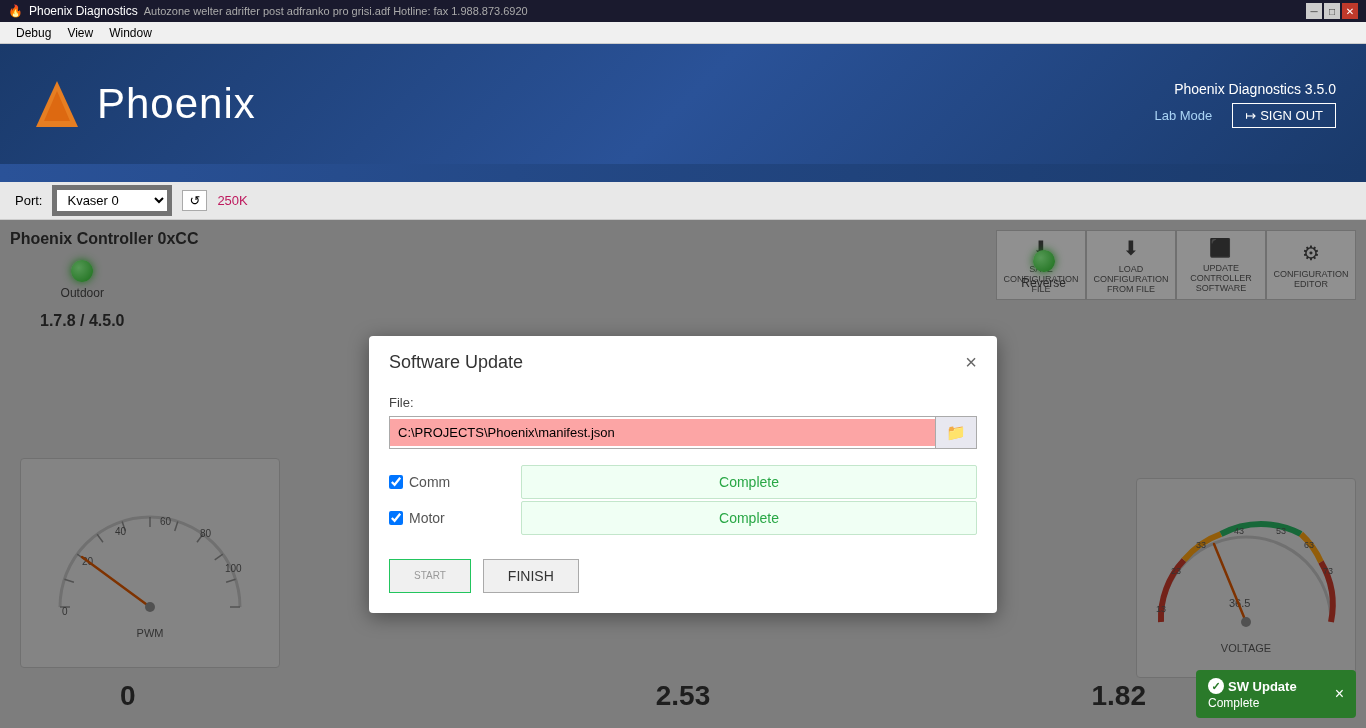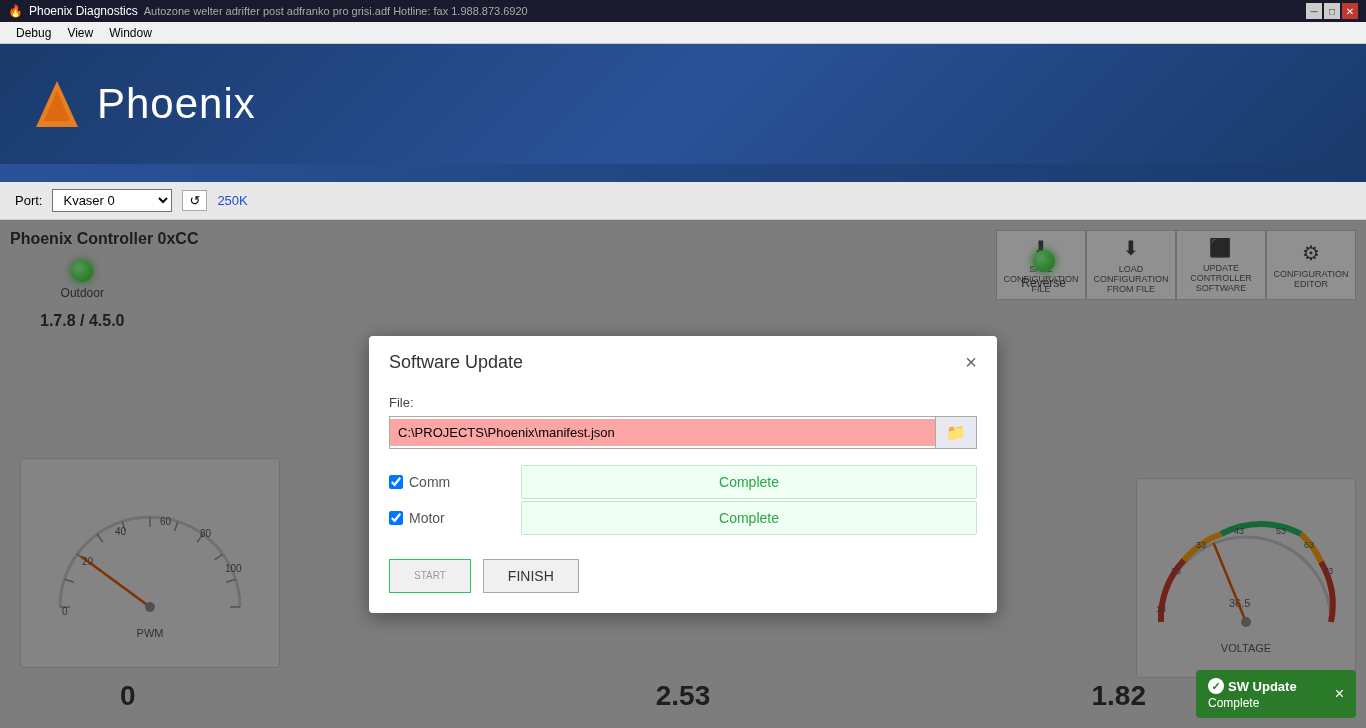--- a/index.html
+++ b/index.html
@@ -71,28 +71,28 @@
       height: 38px;
       display: flex;
       align-items: center;
       padding: 0 15px;
       gap: 10px;
       border-bottom: 1px solid #ccc;
       font-size: 13px;
     }
     .port-label { font-weight: 500; }
     .port-select {
-      border: 1px solid #737373; padding: 2px 6px; background: white;
+      border: 5px solid #737373; padding: 2px 6px; background: white;
       min-width: 120px; font-size: 13px;
     }
     .refresh-btn {
       border: 1px solid #aaa; background: white; padding: 2px 6px; cursor: pointer;
       font-size: 13px;
     }
-    .baud-rate { font-size: 13px; color: #1d4ed8; }
+    .baud-rate { font-size: 13px; color: #be185d; }
 
     
     .main-content {
       background: #d0d0d0;
       height: calc(728px - 22px - 22px - 120px - 18px - 38px);
       position: relative;
       overflow: hidden;
     }
     .controller-title {
       font-size: 16px; font-weight: bold; color: #333;
@@ -307,20 +307,30 @@
 
 <div class="app-header">
   <div class="logo-area">
     <div style="position:relative; width:55px; height:55px; display:flex; align-items:center; justify-content:center;">
       <svg width="55" height="55">
         <polygon points="27,4 6,50 48,50" fill="#e67e22"></polygon>
         <polygon points="27,14 14,44 40,44" fill="#d35400" opacity="0.5"></polygon>
       </svg>
     </div>
     <span class="logo-text">Phoenix</span>
+  </div>
+  <div class="header-right">
+    <div class="app-version">Phoenix Diagnostics 3.5.0</div>
+    <div class="header-controls">
+      <span class="lab-mode">Lab Mode</span>
+      <button class="sign-out-btn">
+        <span>↦</span>
+        <span>SIGN OUT</span>
+      </button>
+    </div>
   </div>
 </div>
 
 <div class="accent-bar"></div>
 
 <div class="port-bar">
   <span class="port-label">Port:</span>
   <select class="port-select">
     <option>Kvaser 0</option>
   </select>

